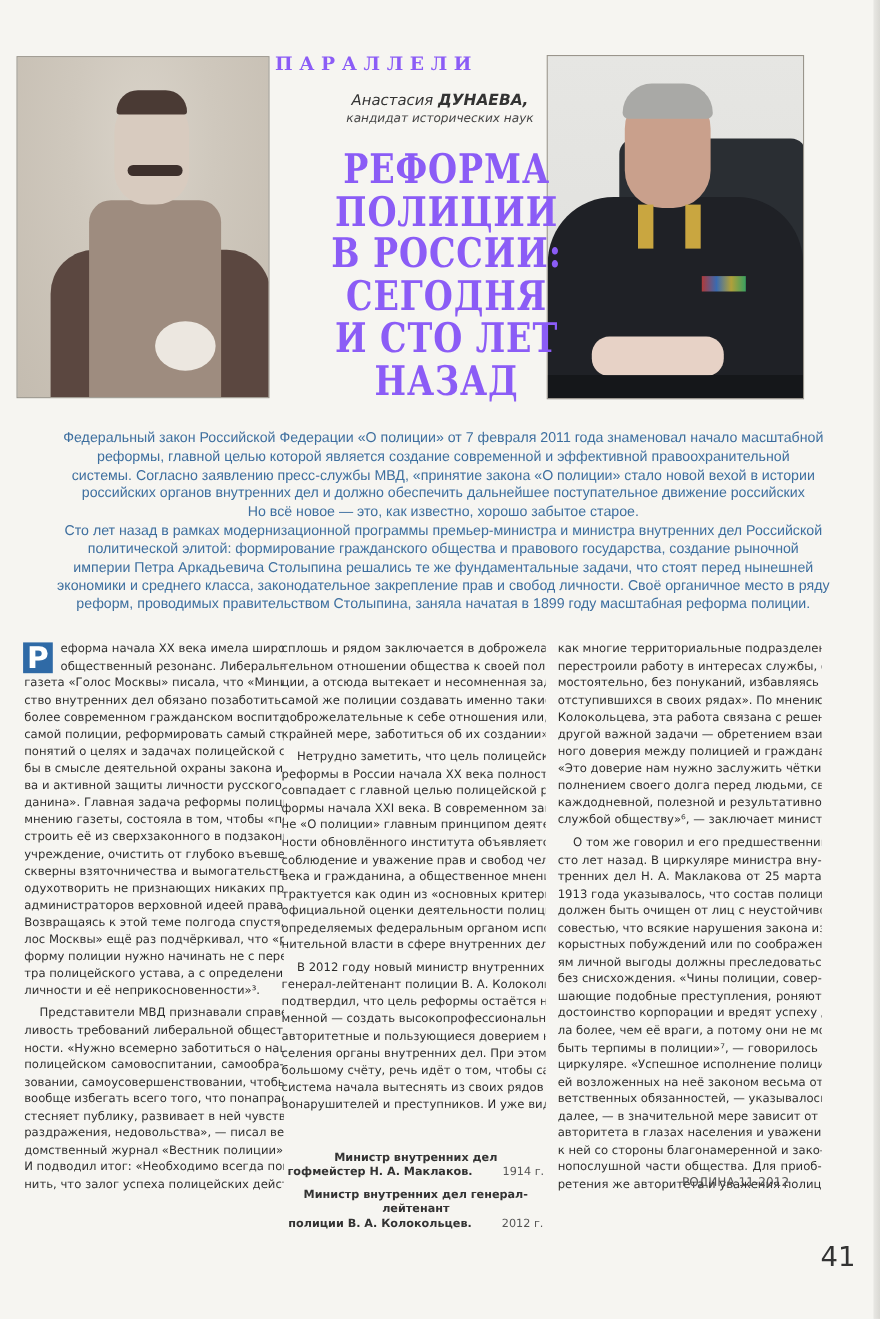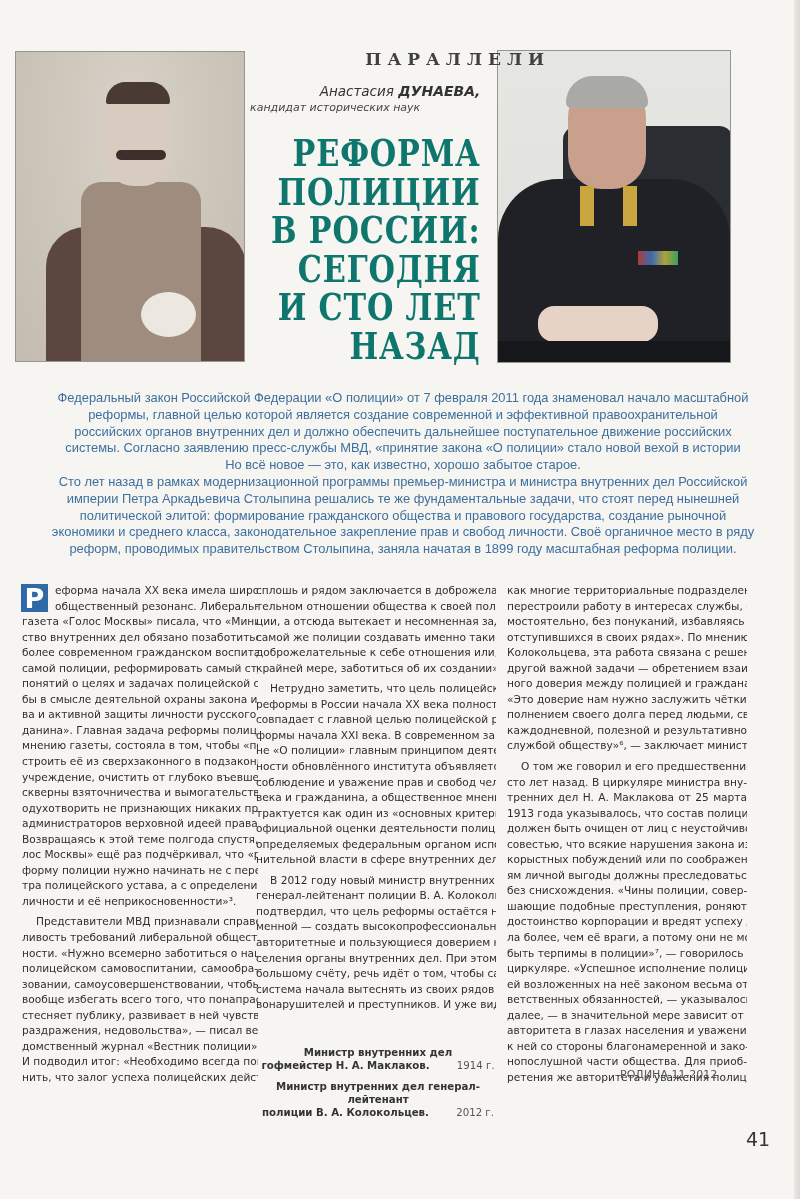--- a/index.html
+++ b/index.html
@@ -26,37 +26,37 @@
     background: radial-gradient(ellipse at 50% 25%, #d9d3c9 0%, #cfc8bd 40%, #c4bcb0 100%);
   }
   .photo-right {
     left: 497px; top: 50px; width: 232px; height: 311px;
     background: linear-gradient(to bottom, #e6e6e3 0%, #e2e2df 55%, #cfcfcc 100%);
   }
   .ph-shape { position: absolute; }
 
   
   .rubric {
-    position: absolute; left: 250px; top: 49px; width: 300px; text-align: right;
+    position: absolute; left: 250px; top: 49px; width: 300px; text-align: left;
     font-family: "DejaVu Serif", serif; font-size: 17px; letter-spacing: 6px;
-    color: #404040; font-weight: bold;
+    color: #8b5cf6; font-weight: bold;
   }
   .author {
     position: absolute; left: 250px; top: 83px; width: 300px; text-align: center;
     font-family: "DejaVu Sans", sans-serif; font-style: italic; font-size: 13.5px; color: #333;
   }
   .author b { font-style: italic; font-weight: bold; font-size: 14px; margin-top: 46px; }
   .author-title {
-    position: absolute; left: 250px; top: 101px; width: 300px; text-align: left;
+    position: absolute; left: 250px; top: 101px; width: 300px; text-align: center;
     font-style: italic; font-size: 11px; color: #444;
   }
   .headline {
-    position: absolute; left: 244px; top: 134px; width: 260px; text-align: right;
+    position: absolute; left: 276px; top: 134px; width: 260px; text-align: center;
     font-family: "DejaVu Serif", serif; font-weight: bold;
-    font-size: 37px; line-height: 38.5px; color: #0f766e;
+    font-size: 37px; line-height: 38.5px; color: #8b5cf6;
     letter-spacing: 1px;
   }
   .headline .hl { display: block; transform: scaleX(0.82); transform-origin: center; white-space: nowrap; }
 
   
   .lead {
     position: absolute; left: 22px; top: 390px; width: 762px; text-align: center;
     font-family: Liberation Sans, sans-serif; font-size: 12.9px; line-height: 16.8px;
     color: #3e6f9f;
   }
@@ -89,21 +89,21 @@
   }
   .captions p { margin: 0 0 8px 0; }
   .captions b { font-weight: bold; text-align: center; }
   .captions .yr { font-weight: normal; color: #555; margin-left: 24px; }
 
   
   .footer-mag {
     position: absolute; left: 620px; top: 1068px; font-size: 11px; color: #555;
   }
   .footer-page {
-    position: absolute; left: 746px; top: 1128px; font-size: 19px; color: #333;
+    position: absolute; left: 746px; top: 1128px; font-size: 25px; color: #333;
   }
   sup { font-size: 6.5px; line-height: 0; vertical-align: 5px; }
 </style>
 </head>
 <body>
 
 <div class="page">
   <div class="right-edge"></div>
 
   <div class="photo photo-left">
@@ -139,26 +139,26 @@
     <span class="hl">ПОЛИЦИИ</span>
     <span class="hl">В РОССИИ:</span>
     <span class="hl">СЕГОДНЯ</span>
     <span class="hl">И СТО ЛЕТ</span>
     <span class="hl">НАЗАД</span>
   </div>
 
   <div class="lead">
     <span class="ln">Федеральный закон Российской Федерации «О полиции» от 7 февраля 2011 года знаменовал начало масштабной</span>
     <span class="ln">реформы, главной целью которой является создание современной и эффективной правоохранительной</span>
+    <span class="ln">системы. Согласно заявлению пресс-службы МВД, «принятие закона «О полиции» стало новой вехой в истории</span>
     <span class="ln">российских органов внутренних дел и должно обеспечить дальнейшее поступательное движение российских</span>
-    <span class="ln">системы. Согласно заявлению пресс-службы МВД, «принятие закона «О полиции» стало новой вехой в истории</span>
     <span class="ln">Но всё новое — это, как известно, хорошо забытое старое.</span>
     <span class="ln">Сто лет назад в рамках модернизационной программы премьер-министра и министра внутренних дел Российской</span>
+    <span class="ln">политической элитой: формирование гражданского общества и правового государства, создание рыночной</span>
     <span class="ln">империи Петра Аркадьевича Столыпина решались те же фундаментальные задачи, что стоят перед нынешней</span>
-    <span class="ln">политической элитой: формирование гражданского общества и правового государства, создание рыночной</span>
     <span class="ln">экономики и среднего класса, законодательное закрепление прав и свобод личности. Своё органичное место в ряду</span>
     <span class="ln">реформ, проводимых правительством Столыпина, заняла начатая в 1899 году масштабная реформа полиции.</span>
   </div>
 
   <div class="col col-1">
     <div class="dropcap">Р</div>
     <div id="col1-lines">
         <span class="ln dc">еформа начала XX века имела широкий</span>
         <span class="ln dc">общественный резонанс. Либеральная</span>
         <span class="ln">газета «Голос Москвы» писала, что «Министер-</span>

